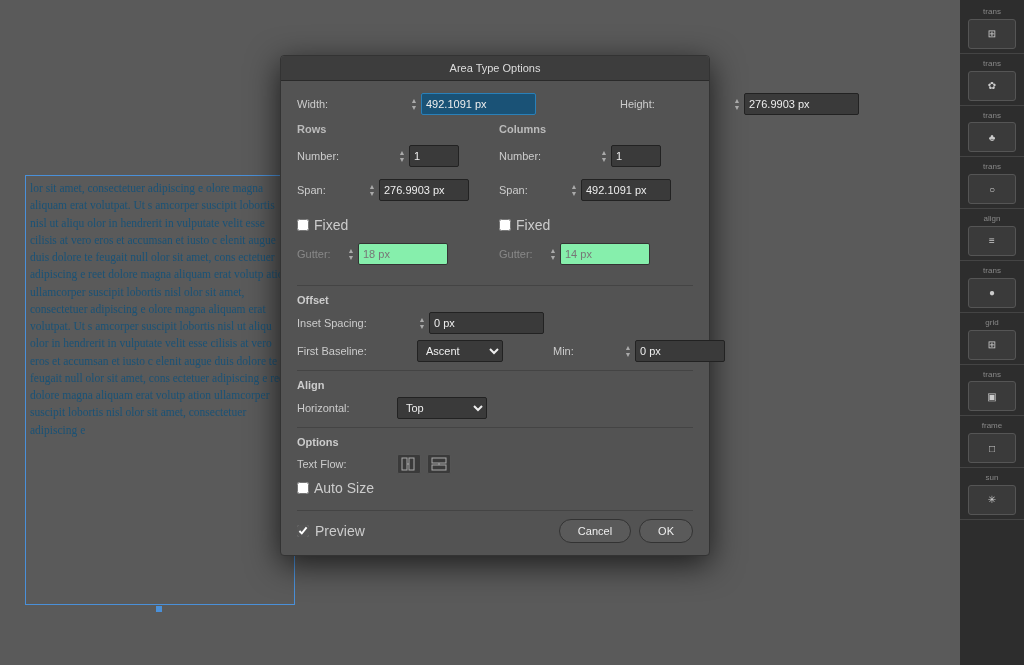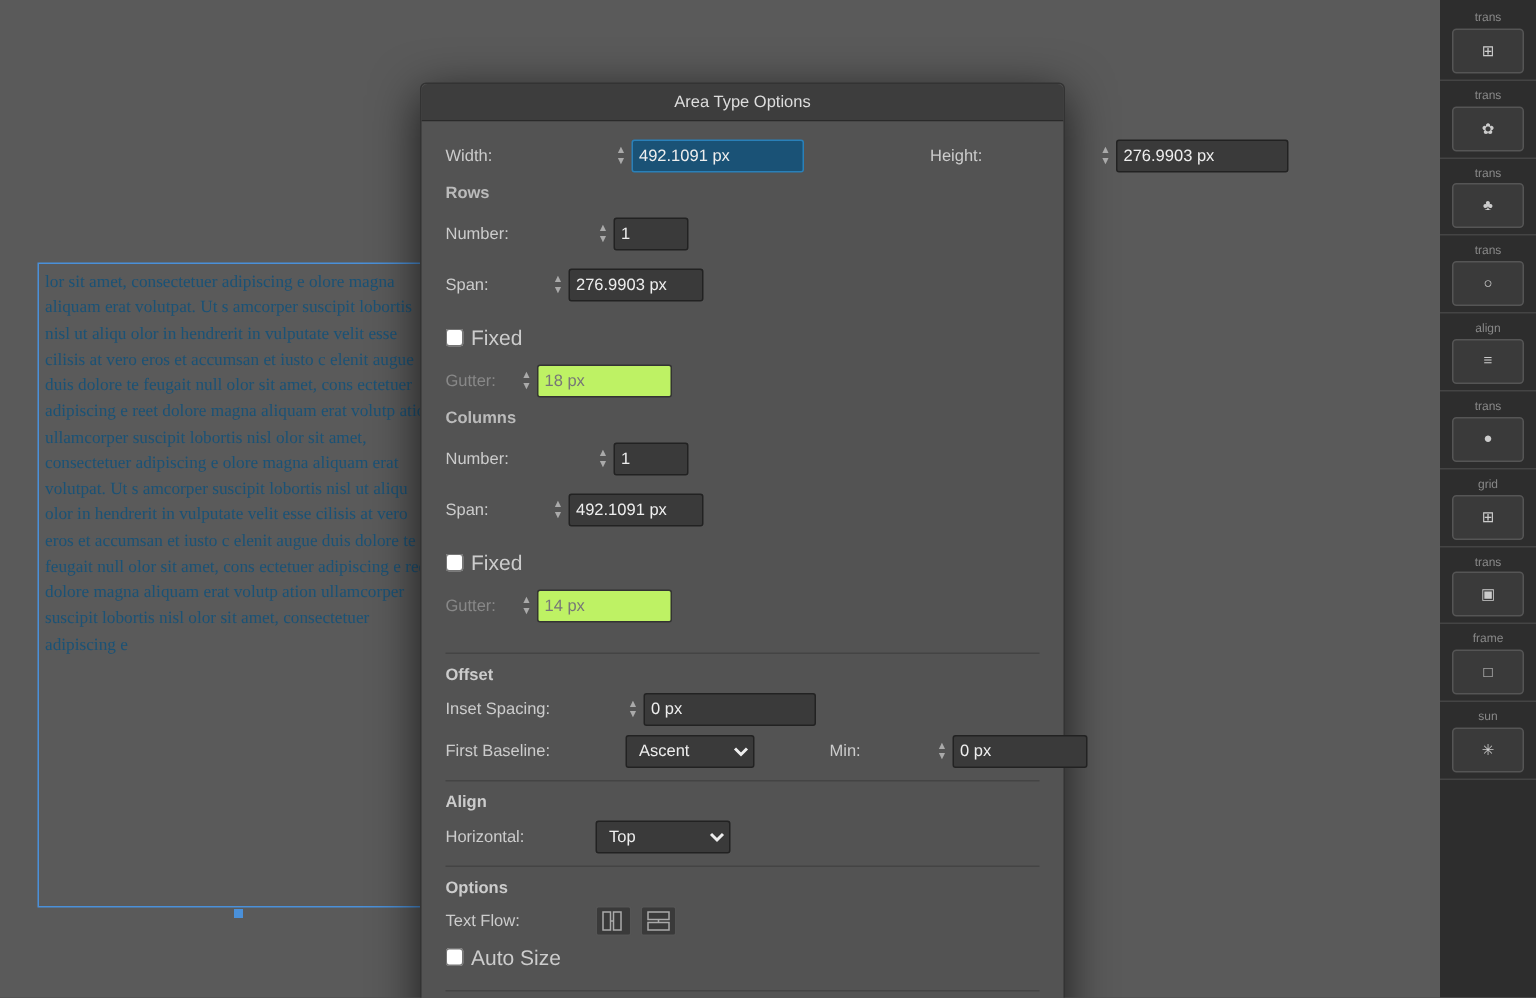--- a/index.html
+++ b/index.html
@@ -138,21 +138,21 @@
     }
 
     .form-label-sm {
       color: #ccc;
       font-size: 11px;
       min-width: 50px;
     }
 
     .two-col {
       display: grid;
-      grid-template-columns: 1fr;
+      grid-template-columns: 1fr 1fr;
       gap: 8px;
       margin-bottom: 20px;
     }
 
     .col-group {
       display: flex;
       flex-direction: column;
       gap: 6px;
     }
 
@@ -217,21 +217,21 @@
 
     input[type="text"].medium {
       width: 90px;
     }
 
     input[type="text"].short {
       width: 50px;
     }
 
     input[type="text"].disabled {
-      background: #bef264;
+      background: #86efac;
       color: #777;
       border-color: #333;
     }
 
     .checkbox-row {
       display: flex;
       align-items: center;
       gap: 5px;
       margin: 4px 0;
     }

